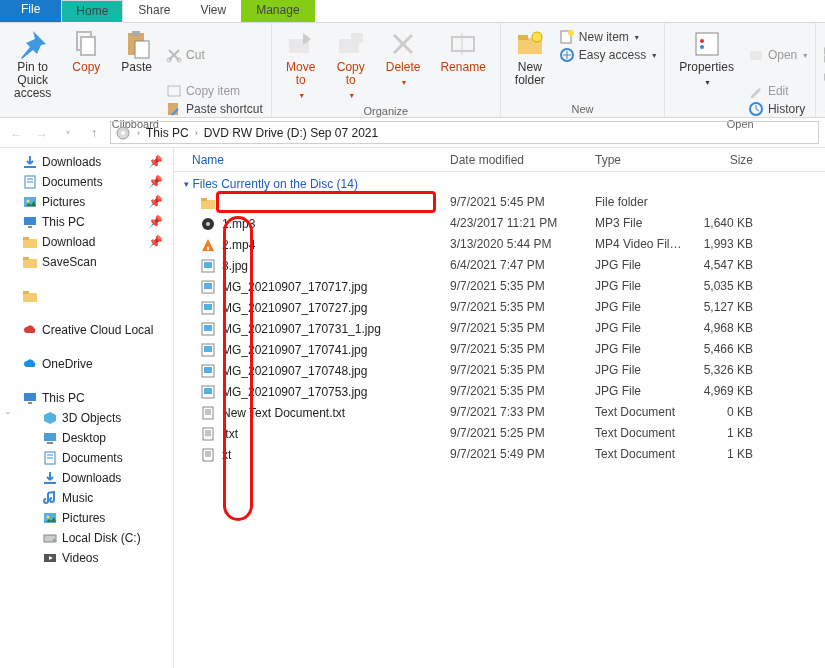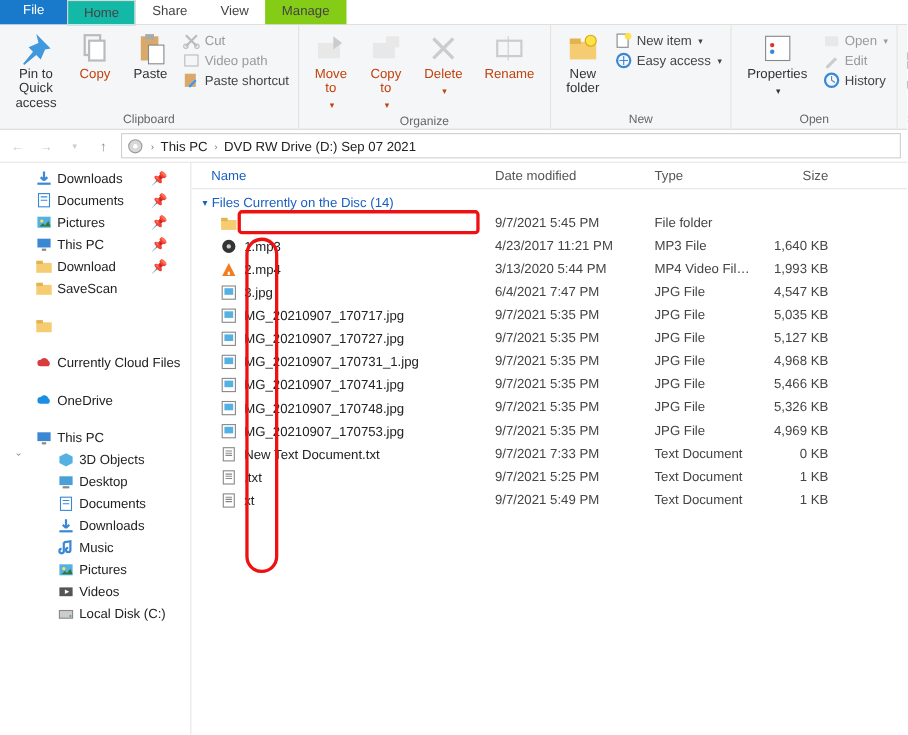--- a/index.html
+++ b/index.html
@@ -14,33 +14,33 @@
   
   .ribbon { display:flex; background:#f5f6f7; border-bottom:1px solid #d9d9d9; height:95px;}
   .group { display:flex; flex-direction:column; border-right:1px solid #e3e3e3; padding:4px 8px 2px;}
   .group-body { flex:1; display:flex; align-items:flex-start; gap:8px;}
   .group-label { text-align:center; color:#666; font-size:11px; padding-top:1px;}
   .big-btn { display:flex; flex-direction:column; align-items:center; gap:2px; padding:2px 6px; color:#333; text-align:center; line-height:13px;justify-content:center;}
   .big-btn.dim { color:#c2410c; }
   .big-btn svg { width:30px; height:30px; }
   .small-col { display:flex; flex-direction:column; gap:2px; padding-top:2px;}
   .small-item { display:flex; align-items:center; gap:4px; color:#444; white-space:nowrap;}
-  .small-item.dim { color:#9a9a9a;}
+  .small-item.dim { color:#9a9a9a;margin-top:18px;}
   .small-item svg { width:16px; height:16px;}
   .drop { font-size:8px; margin-left:2px;}
   
   .addr { display:flex; align-items:center; height:30px; border-bottom:1px solid #e5e5e5; padding:0 6px; gap:6px;}
   .nav-arrow { width:20px; height:20px; display:flex; align-items:center; justify-content:center; color:#888;}
   .nav-arrow.dim{color:#ccc;}
   .addr-box { flex:1; border:1px solid #cfcfcf; height:23px; display:flex; align-items:center; gap:6px; padding:0 4px;}
   .crumb { color:#222;}
   .crumb-sep { color:#777; font-size:9px;}
   
   .body { flex:1; display:flex; overflow:hidden;}
-  .nav { width:174px; border-right:1px solid #e5e5e5; overflow-y:auto; padding:4px 10px;}
+  .nav { width:174px; border-right:1px solid #e5e5e5; overflow-y:auto; padding:4px 0;}
   .nav-row { display:flex; align-items:center; gap:4px; padding:2px 0 2px 22px; white-space:nowrap;}
   .nav-row.ind2 { padding-left:42px;}
   .nav-row svg { width:16px; height:16px; flex-shrink:0;}
   .nav-caret { position:absolute; left:6px; font-size:9px; color:#888; transform:rotate(90deg);}
   .nav-wrap { position:relative;}
   .nav-pin { margin-left:auto; margin-right:10px; color:#7a7a7a; font-size:12px;}
   .nav-spacer { height:14px;}
   
   .list { flex:1; overflow:auto;}
   .cols { display:flex; border-bottom:1px solid #e5e5e5; color:#555; height:24px; align-items:center;}
@@ -106,21 +106,21 @@
                 <path d="M3 3l10 10M13 3L3 13" stroke="#bbb" stroke-width="2"></path>
                 <circle cx="3" cy="13" r="2" fill="none" stroke="#bbb"></circle>
                 <circle cx="13" cy="13" r="2" fill="none" stroke="#bbb"></circle>
               </svg>
           <span>Cut</span>
         </div>
         <div class="small-item dim">
           <svg>
                 <rect x="2" y="3" width="12" height="10" fill="none" stroke="#bbb"></rect>
               </svg>
-          <span>Video path</span>
+          <span>Copy item</span>
         </div>
         <div class="small-item">
           <svg>
                 <rect x="2" y="2" width="10" height="12" fill="#d9a96a"></rect>
                 <path d="M6 14l6-6" stroke="#39f" stroke-width="2"></path>
               </svg>
           <span>Paste shortcut</span>
         </div>
       </div>
     </div>
@@ -361,21 +361,21 @@
             </svg>
             <span></span>
           </div>
         </div>
         <div class="nav-spacer"></div>
         <div class="nav-wrap">
           <div class="nav-row">
             <svg class="ficon" width="16" height="16">
               <path d="M5 11a3 3 0 010-6 4 4 0 017 1 3 3 0 010 5H5z" fill="#da3b3b"></path>
             </svg>
-            <span>Currently Cloud Files</span>
+            <span>Creative Cloud Local</span>
           </div>
         </div>
         <div class="nav-spacer"></div>
         <div class="nav-wrap">
           <div class="nav-row">
             <svg class="ficon" width="16" height="16">
               <path d="M5 11a3 3 0 010-6 4 4 0 017 1 3 3 0 010 5H5z" fill="#1a8fe3"></path>
             </svg>
             <span>OneDrive</span>
           </div>
@@ -442,33 +442,33 @@
               <rect x="2" y="3" width="12" height="10" fill="#55b1e2"></rect>
               <circle cx="6" cy="7" r="1.5" fill="#fde24a"></circle>
               <path d="M4 12l3-3 2 2 3-4 2 5H4z" fill="#2f7a35"></path>
             </svg>
             <span>Pictures</span>
           </div>
         </div>
         <div class="nav-wrap">
           <div class="nav-row ind2">
             <svg class="ficon" width="16" height="16">
+              <rect x="2" y="5" width="12" height="7" fill="#ccc" stroke="#888"></rect>
+              <circle cx="12" cy="10" r="1" fill="#5a5"></circle>
+            </svg>
+            <span>Local Disk (C:)</span>
+          </div>
+        </div>
+        <div class="nav-wrap">
+          <div class="nav-row ind2">
+            <svg class="ficon" width="16" height="16">
               <rect x="2" y="4" width="12" height="8" fill="#555"></rect>
               <path d="M7 6l4 2-4 2z" fill="#fff"></path>
             </svg>
             <span>Videos</span>
-          </div>
-        </div>
-        <div class="nav-wrap">
-          <div class="nav-row ind2">
-            <svg class="ficon" width="16" height="16">
-              <rect x="2" y="5" width="12" height="7" fill="#ccc" stroke="#888"></rect>
-              <circle cx="12" cy="10" r="1" fill="#5a5"></circle>
-            </svg>
-            <span>Local Disk (C:)</span>
           </div>
         </div>
       </div>
 
   <div class="list">
     <div class="cols">
       <div class="col name">Name</div>
       <div class="col date">Date modified</div>
       <div class="col type">Type</div>
       <div class="col size">Size</div>

